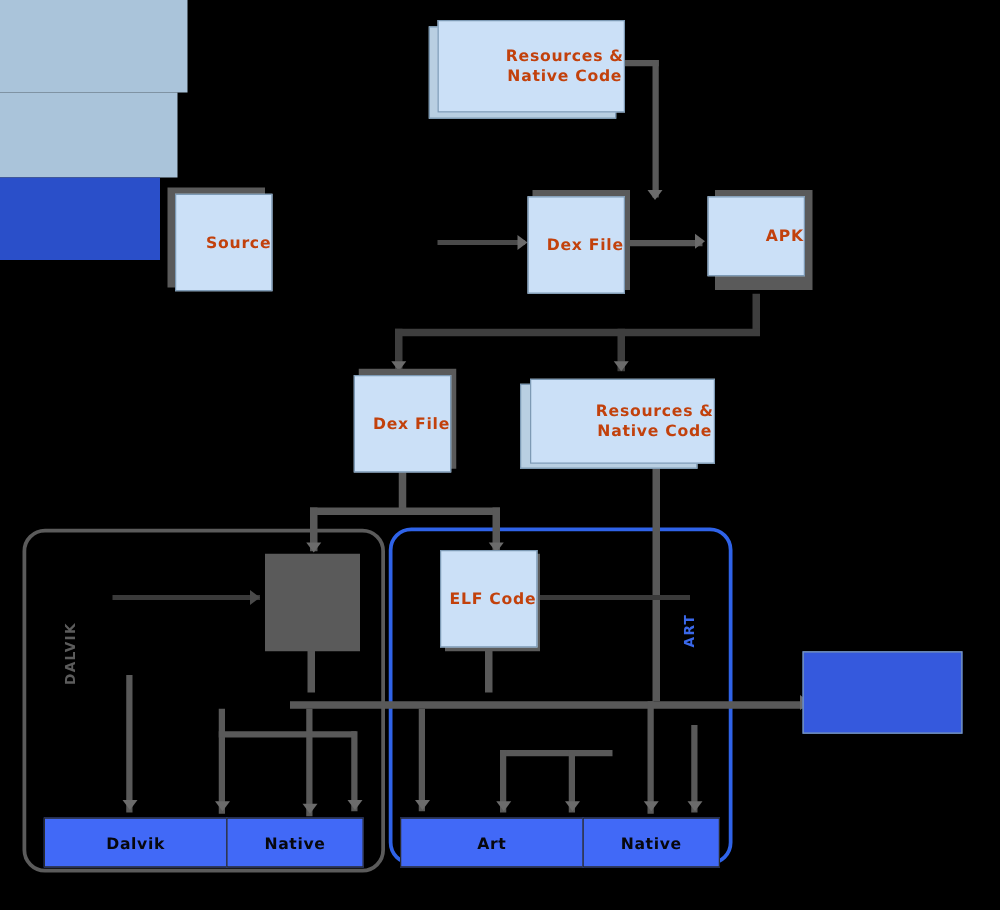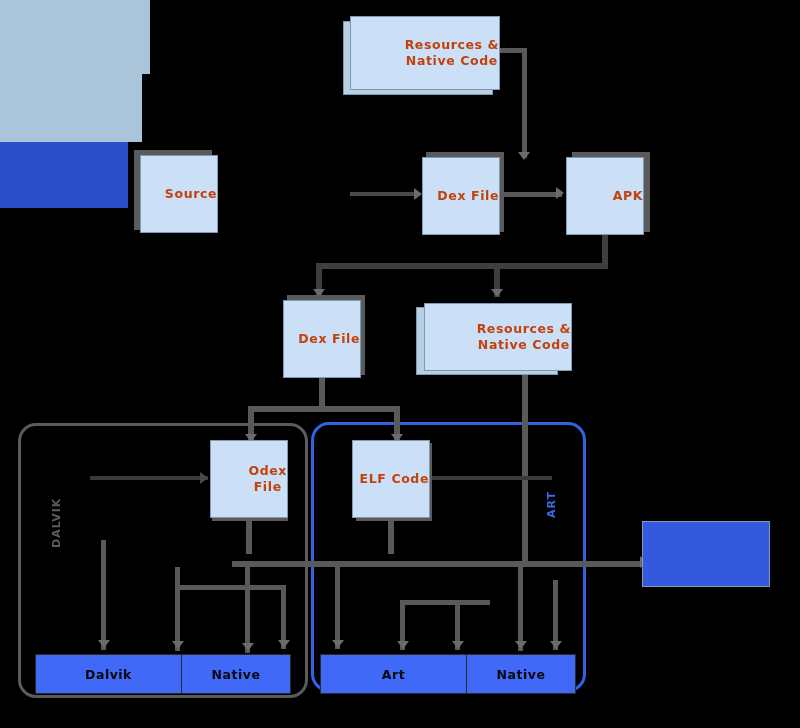--- a/index.html
+++ b/index.html
@@ -141,21 +141,21 @@
 
   <div class="shadow" style="left:426px; top:152px; width:78px; height:80px;"></div>
   <div class="node" style="left:422px; top:157px; width:78px; height:78px;">
     <span class="lbl">Dex  File</span>
   </div>
 
   <div class="conn" style="left:500px; top:192px; width:62px; height:5px;"></div>
   <div class="arrow arrow-right" style="left:556px; top:187px;"></div>
 
   <div class="shadow" style="left:572px; top:152px; width:78px; height:80px;"></div>
-  <div class="node" style="left:566px; top:157px; width:78px; height:78px;">
+  <div class="node" style="left:566px; top:157px; width:78px; height:64px;">
     <span class="lbl">APK</span>
   </div>
 
   <div class="conn conn-dark" style="left:602px; top:235px; width:6px; height:32px;"></div>
   <div class="conn conn-dark" style="left:316px; top:263px; width:292px; height:6px;"></div>
   <div class="conn conn-dark" style="left:316px; top:263px; width:6px; height:34px;"></div>
   <div class="arrow arrow-down" style="left:313px; top:289px;"></div>
   <div class="conn conn-dark" style="left:494px; top:263px; width:6px; height:34px;"></div>
   <div class="arrow arrow-down" style="left:491px; top:289px;"></div>
 
@@ -180,24 +180,20 @@
 
   <div class="conn" style="left:522px; top:371px; width:6px; height:190px;"></div>
 
   <div class="group group-dalvik" style="left:18px; top:423px; width:290px; height:275px;"></div>
   <div class="group group-art" style="left:311px; top:422px; width:275px; height:270px;"></div>
 
   <div class="vlabel vlabel-dalvik" style="left:50px; top:548px;">DALVIK</div>
   <div class="vlabel vlabel-art" style="left:545px; top:518px;">ART</div>
 
   <div class="shadow" style="left:212px; top:443px; width:76px; height:78px;"></div>
-  <div class="node" style="left:210px; top:440px; width:78px; height:78px;">
-    <span class="lbl">Odex
-File</span>
-  </div>
 
   <div class="shadow" style="left:356px; top:443px; width:76px; height:78px;"></div>
   <div class="node" style="left:352px; top:440px; width:78px; height:78px;">
     <span class="lbl">ELF  Code</span>
   </div>
 
   <div class="conn" style="left:90px; top:476px; width:118px; height:4px; background:#3a3a3a;"></div>
   <div class="arrow arrow-right" style="left:200px; top:472px; border-left-color:#4a4a4a;"></div>
   <div class="conn" style="left:432px; top:476px; width:120px; height:4px; background:#3a3a3a;"></div>
 

